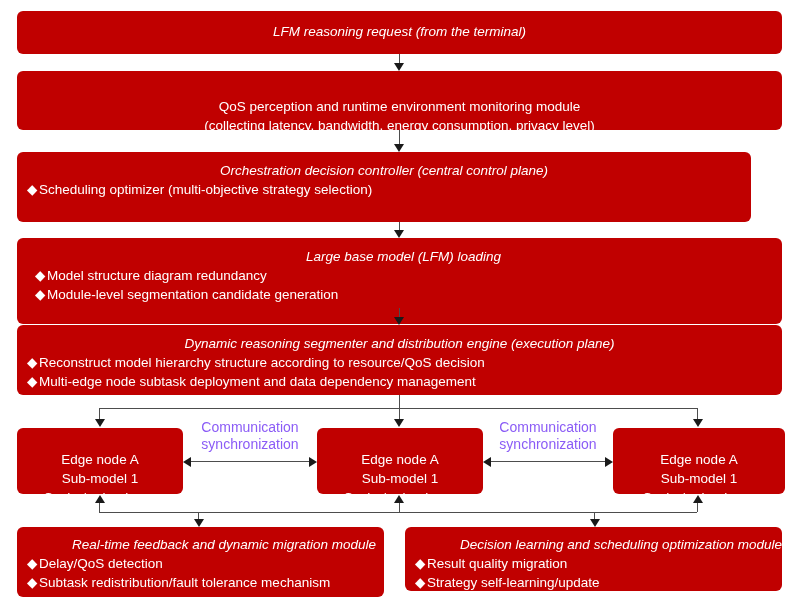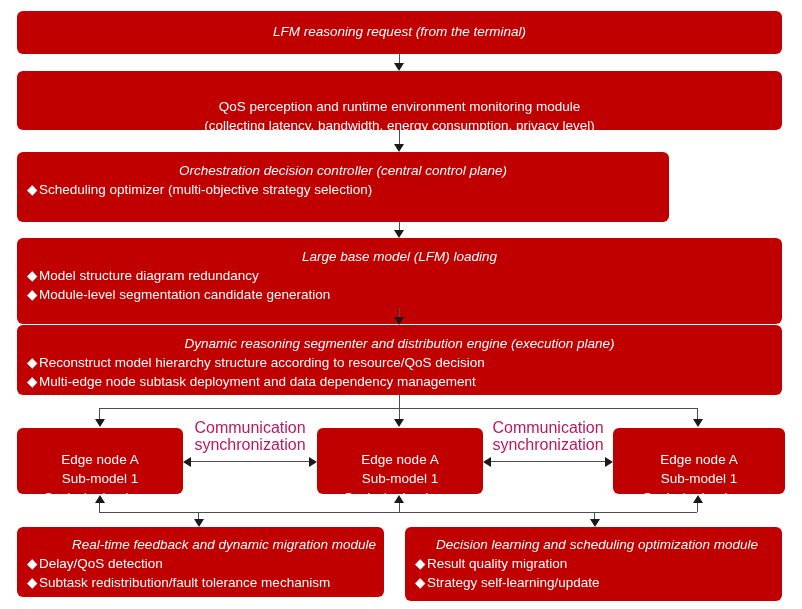--- a/index.html
+++ b/index.html
@@ -61,28 +61,28 @@
     margin-top: 16px;
   }
   .box .centerblock span {
     display: block;
     white-space: nowrap;
   }
 
   
   #box-request      { left: 17px;  top: 11px;  width: 765px; height: 43px;  padding-top: 11px; }
   #box-qos          { left: 17px;  top: 71px;  width: 765px; height: 59px;  padding-top: 10px; }
-  #box-orch         { left: 17px;  top: 152px; width: 652px; height: 70px;  padding: 9px 10px 0 10px; }
-  #box-lfm          { left: 17px;  top: 238px; width: 765px; height: 86px;  padding: 9px 10px 0 10px; }
+  #box-orch         { left: 17px;  top: 152px; width: 734px; height: 70px;  padding: 9px 10px 0 10px; }
+  #box-lfm          { left: 17px;  top: 238px; width: 765px; height: 86px;  padding: 9px 10px 0 18px; }
   #box-engine       { left: 17px;  top: 325px; width: 765px; height: 70px;  padding: 9px 10px 0 10px; }
   #box-edge-1       { left: 17px;  top: 428px; width: 166px; height: 66px;  padding-top: 6px; }
   #box-edge-2       { left: 317px; top: 428px; width: 166px; height: 66px;  padding-top: 6px; }
   #box-edge-3       { left: 613px; top: 428px; width: 172px; height: 66px;  padding-top: 6px; }
   #box-feedback     { left: 17px;  top: 527px; width: 367px; height: 70px;  padding: 8px 8px 0 10px; }
-  #box-learning     { left: 405px; top: 527px; width: 377px; height: 74px;  padding: 8px 24px 0 10px; }
+  #box-learning     { left: 405px; top: 527px; width: 377px; height: 64px;  padding: 8px 0 0 10px; }
 
   
   .vline {
     position: absolute;
     width: 1.4px;
     background: #4d4d4d;
   }
   .hline {
     position: absolute;
     height: 1.4px;
@@ -111,22 +111,22 @@
   .arrow-right {
     border-top: 5px solid transparent;
     border-bottom: 5px solid transparent;
     border-left: 8px solid #1a1a1a;
   }
 
   
   .sync-label {
     position: absolute;
     text-align: center;
-    color: #be185d;
-    font-size: 16px;
+    color: #8b5cf6;
+    font-size: 14px;
     line-height: 17px;
     white-space: nowrap;
   }
   .sync-label span { display: block; }
 </style>
 </head>
 <body>
 
 <div id="canvas">
 

